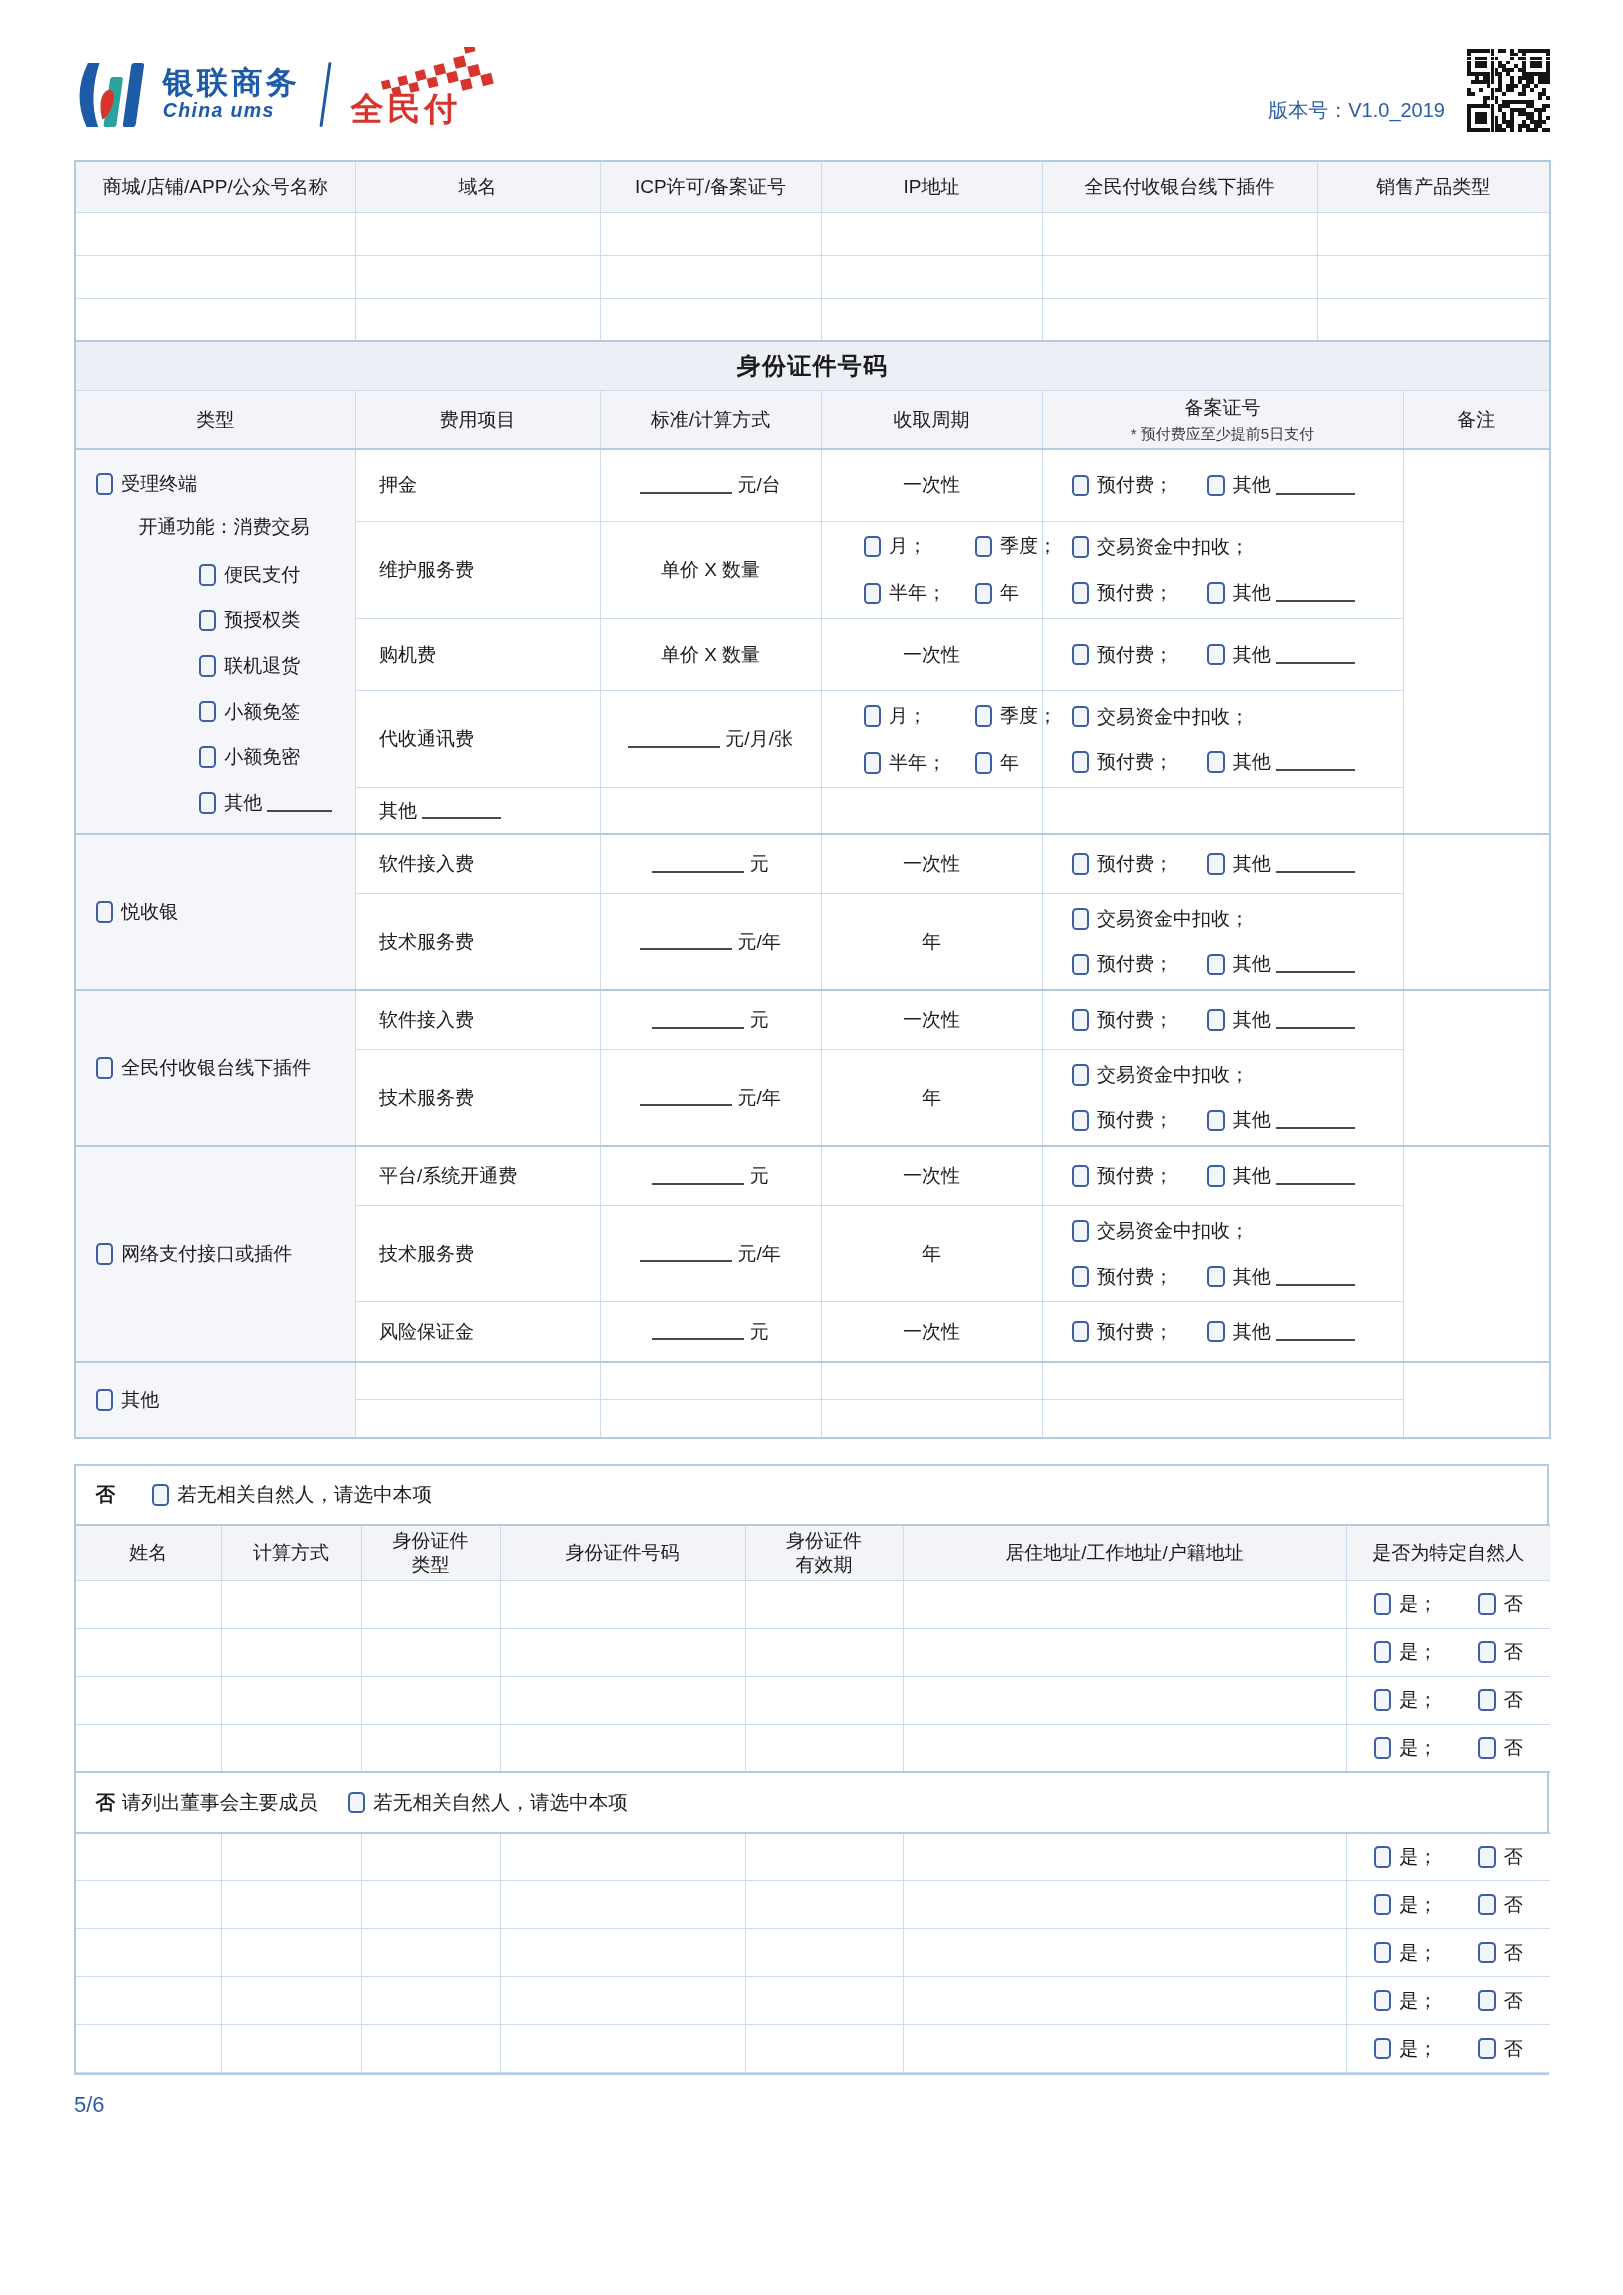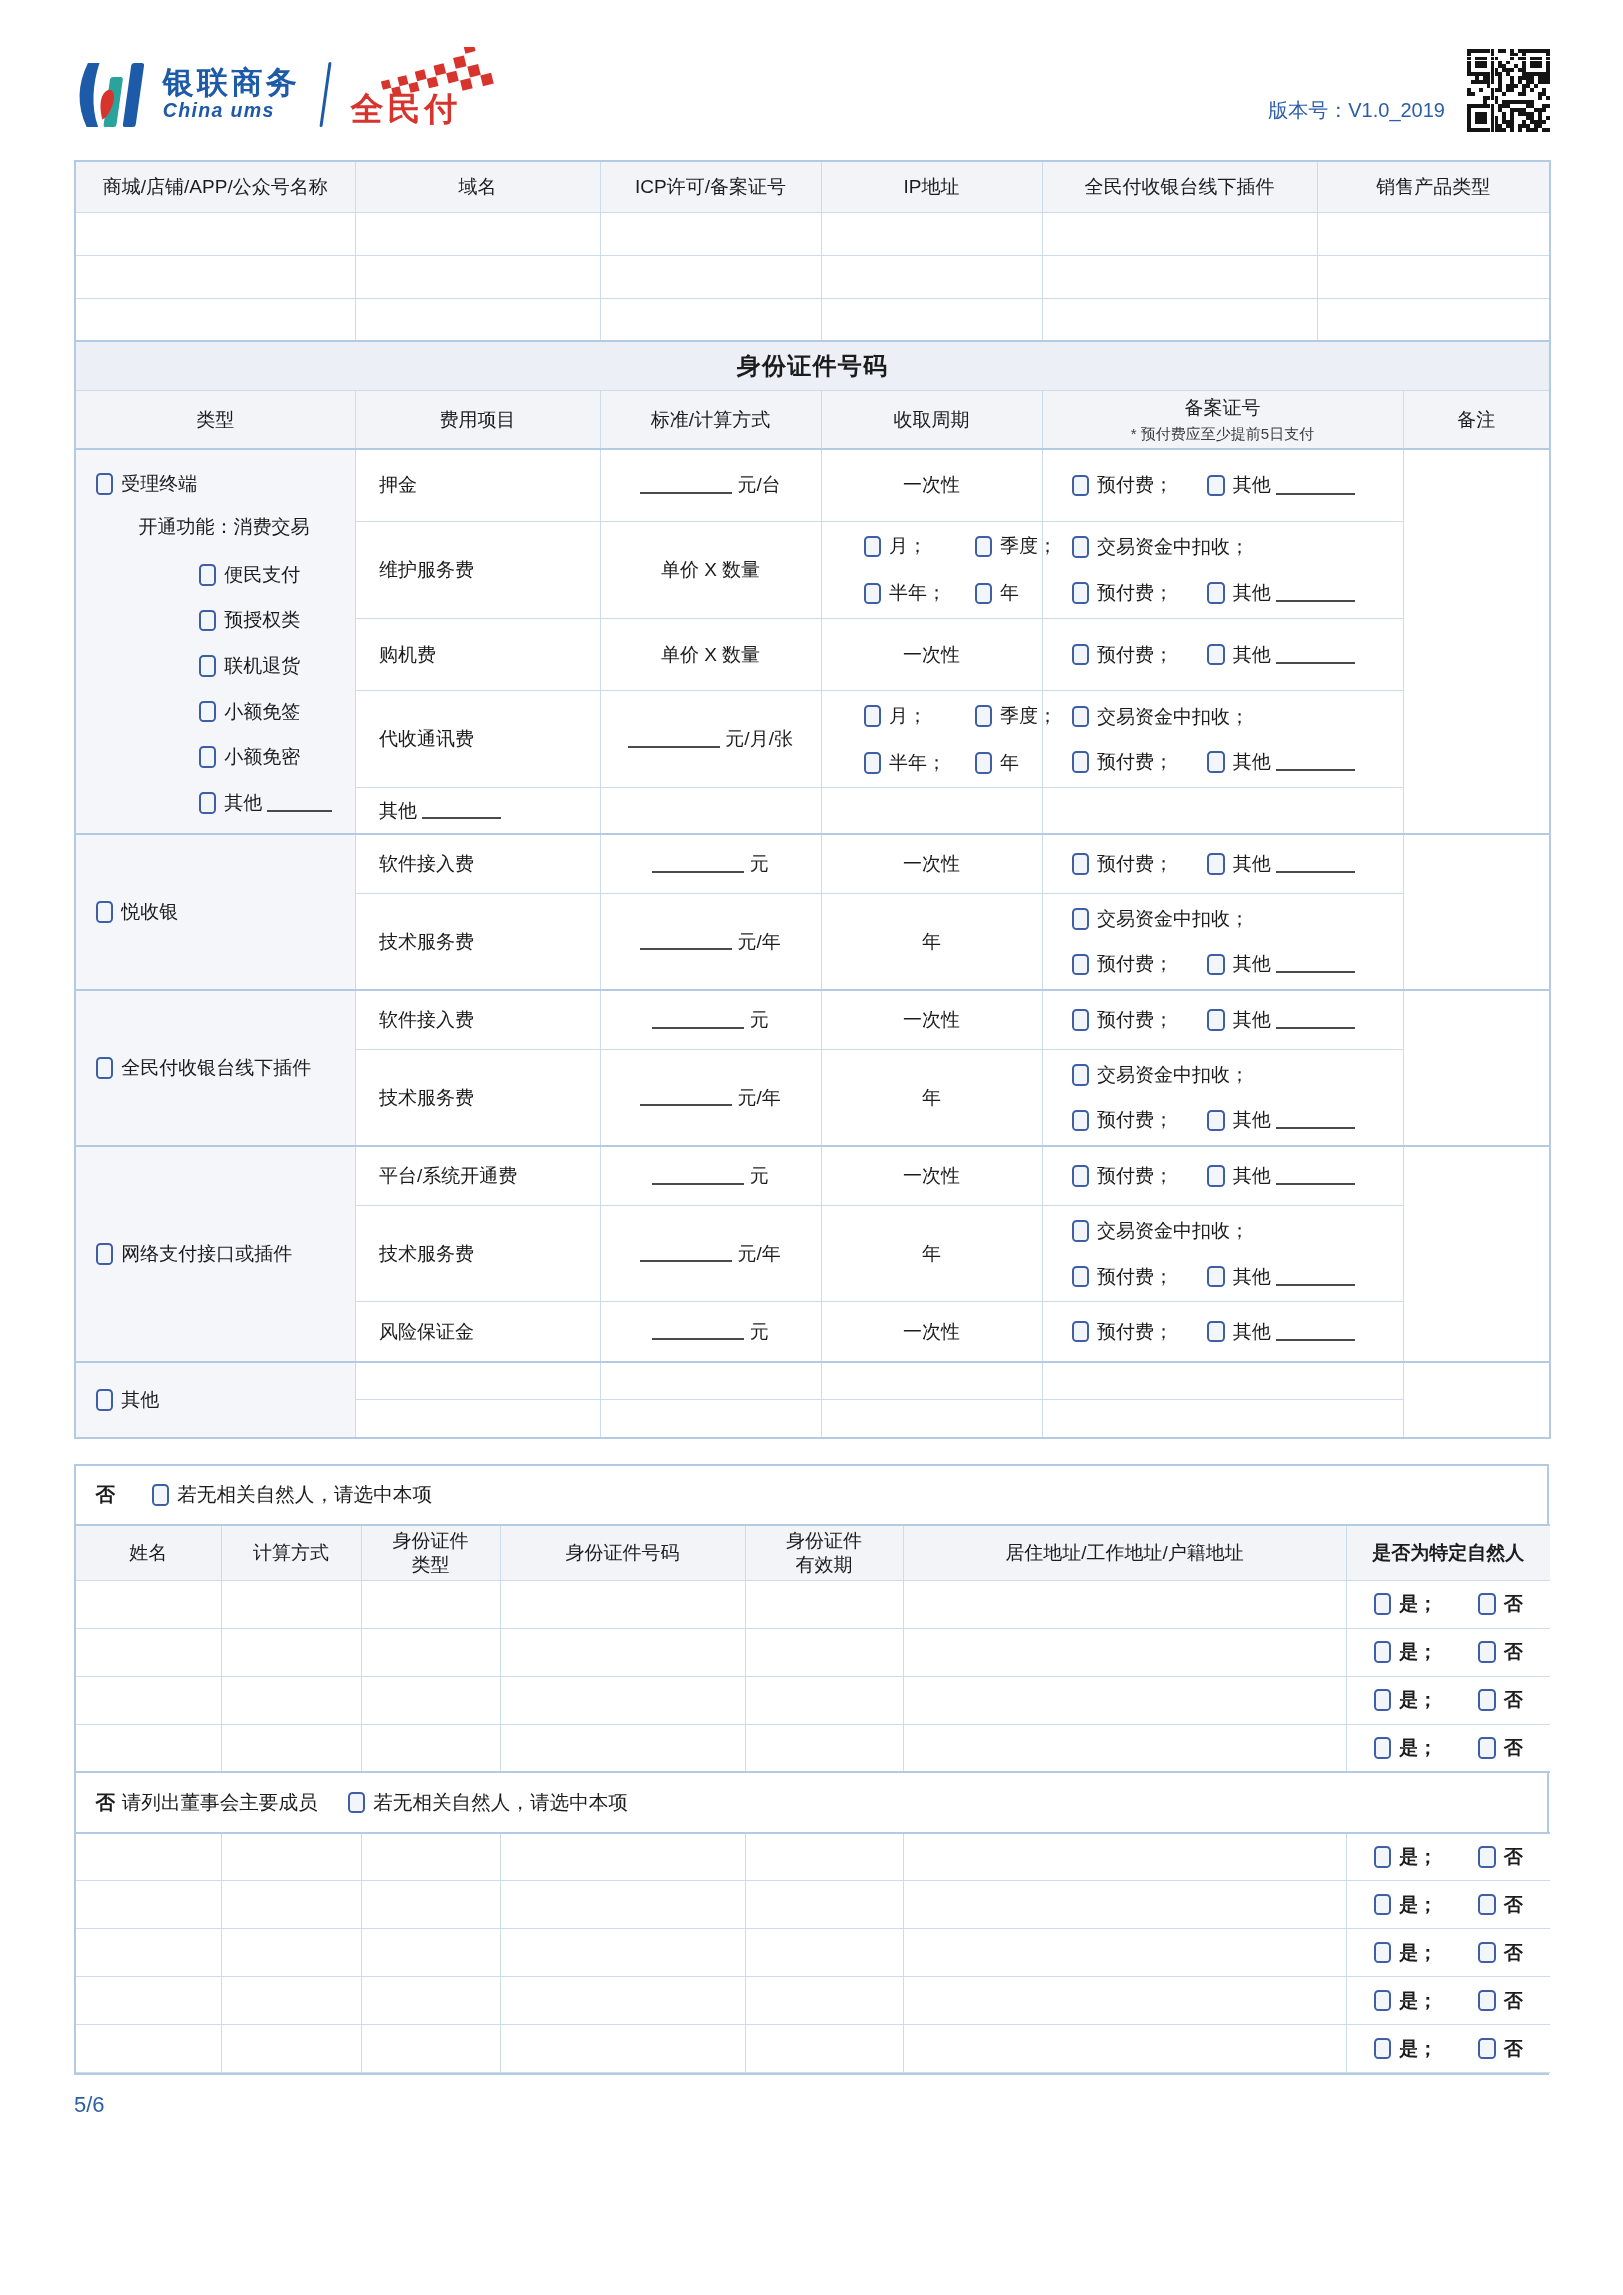--- a/index.html
+++ b/index.html
@@ -67,21 +67,21 @@
   
   .s4 { border:2.6px solid #b3cbe2; margin-top:25px; }
   .s4head { background:#dee6f2; color:#2b4d92; font-weight:700; font-size:30px; padding:19.6px 35px; letter-spacing:1.3px; }
   .instr { display:flex; align-items:center; padding:15.7px 19.6px; font-size:19.6px; background:#fff; }
   .instr .qno { font-weight:700; margin-right:6.5px; }
   .instr .cb { margin-left:30px; }
   table.inner { border-collapse:collapse; width:100%; table-layout:fixed; border:none;
                 border-top:2px solid #b3cbe2; border-bottom:2px solid #b3cbe2; }
   .inner td, .inner th { border:1.3px solid #ccdcec; font-weight:400; font-size:19px; vertical-align:middle; padding:0; }
   .inner td:first-child, .inner th:first-child { border-left:none; }
-  .inner td:last-child, .inner th:last-child { border-right:none;font-weight:bold; }
+  .inner td:last-child, .inner th:last-child { border-right:none; }
   .inner .cols th { background:#f3f4f8; text-align:center; height:55px; }
   .inner .row td { height:48px; background:#fff; }
   .wnarrow { max-width:92px; margin:0 auto; line-height:1.25; }
   .yn { display:flex; justify-content:center; align-items:center; }
   .yn .opt + .opt { margin-left:41px; }
 
   
   .pageno { color:#2b5ea7; font-size:22px; margin:17px 0 0; }
 </style>
 </head>

